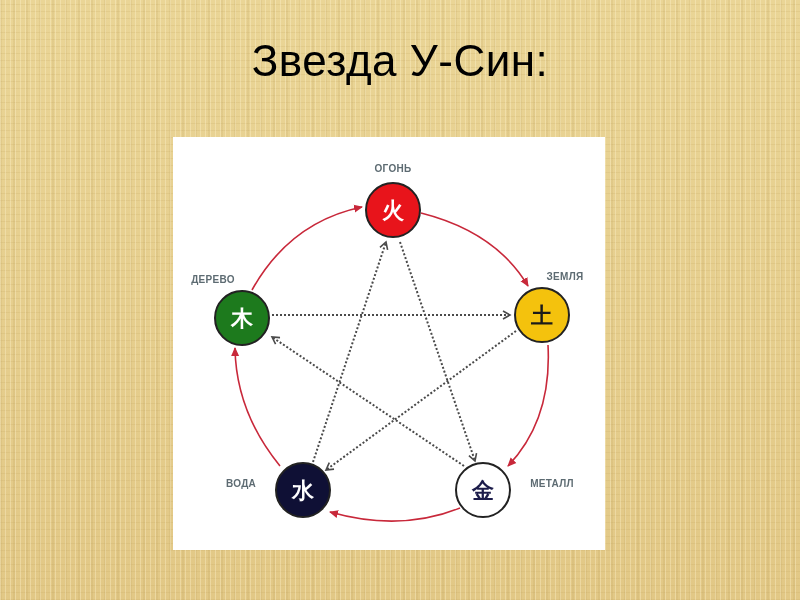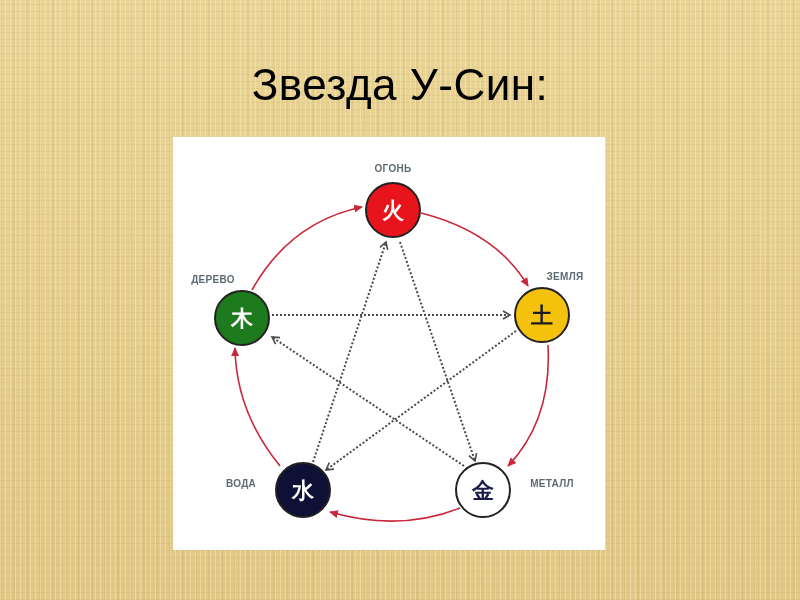--- a/index.html
+++ b/index.html
@@ -7,21 +7,21 @@
     width: 800px; height: 600px; overflow: hidden; position: relative;
     background-color: #e6cf8f;
     background-image:
       repeating-linear-gradient(90deg, rgba(255,245,210,0.35) 0px, rgba(255,245,210,0.35) 1px, transparent 1px, transparent 5px),
       repeating-linear-gradient(0deg, rgba(190,160,90,0.18) 0px, rgba(190,160,90,0.18) 1px, transparent 1px, transparent 7px),
       repeating-linear-gradient(90deg, rgba(170,140,70,0.12) 0px, rgba(170,140,70,0.12) 2px, transparent 2px, transparent 13px),
       linear-gradient(180deg, #ead596 0%, #e2c886 100%);
     font-family: "Liberation Sans", sans-serif;
   }
   .title {
-    position: absolute; left: 0; top: 60px; width: 800px; text-align: center;
+    position: absolute; left: 0; top: 36px; width: 800px; text-align: center;
     font-size: 44px; color: #000; letter-spacing: 0.5px;
   }
   .panel {
     position: absolute; left: 173px; top: 137px; width: 432px; height: 413px;
     background: #fff;
   }
   svg { position: absolute; left: 0; top: 0; }
   .lbl { font-family: "Liberation Sans", sans-serif; font-size: 10px; font-weight: bold; fill: #5d6b72; letter-spacing: 0.3px; }
   .glyph { font-family: "DejaVu Sans", sans-serif; font-size: 22px; font-weight: bold; }
 </style>

